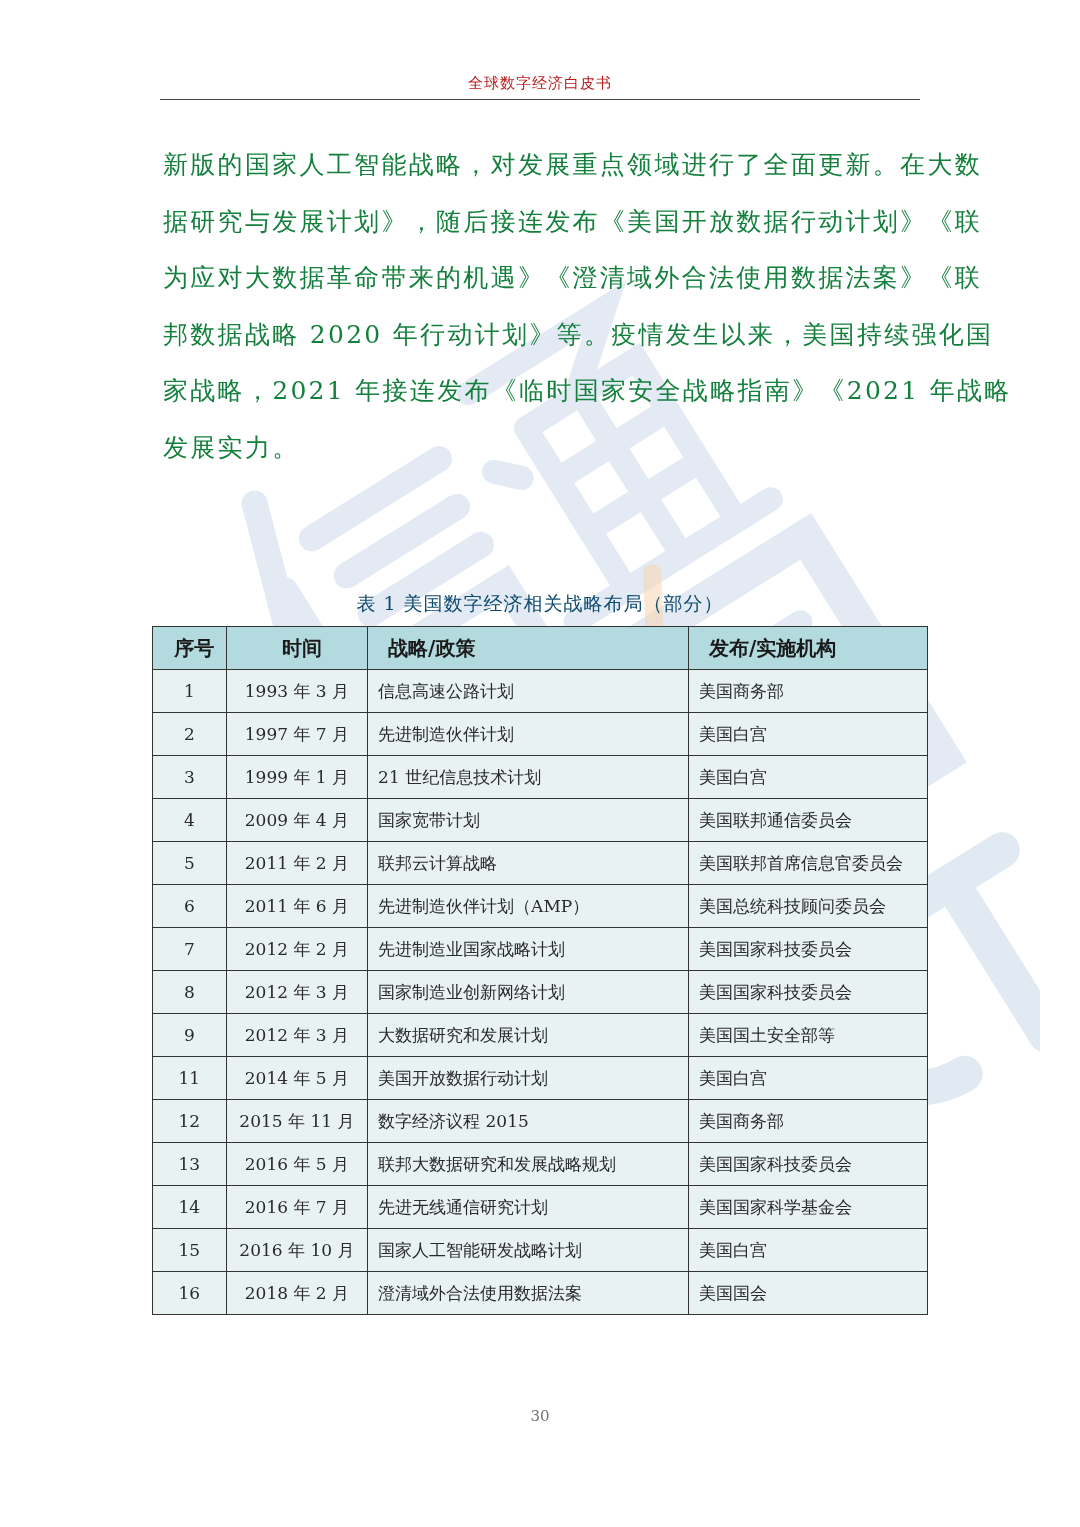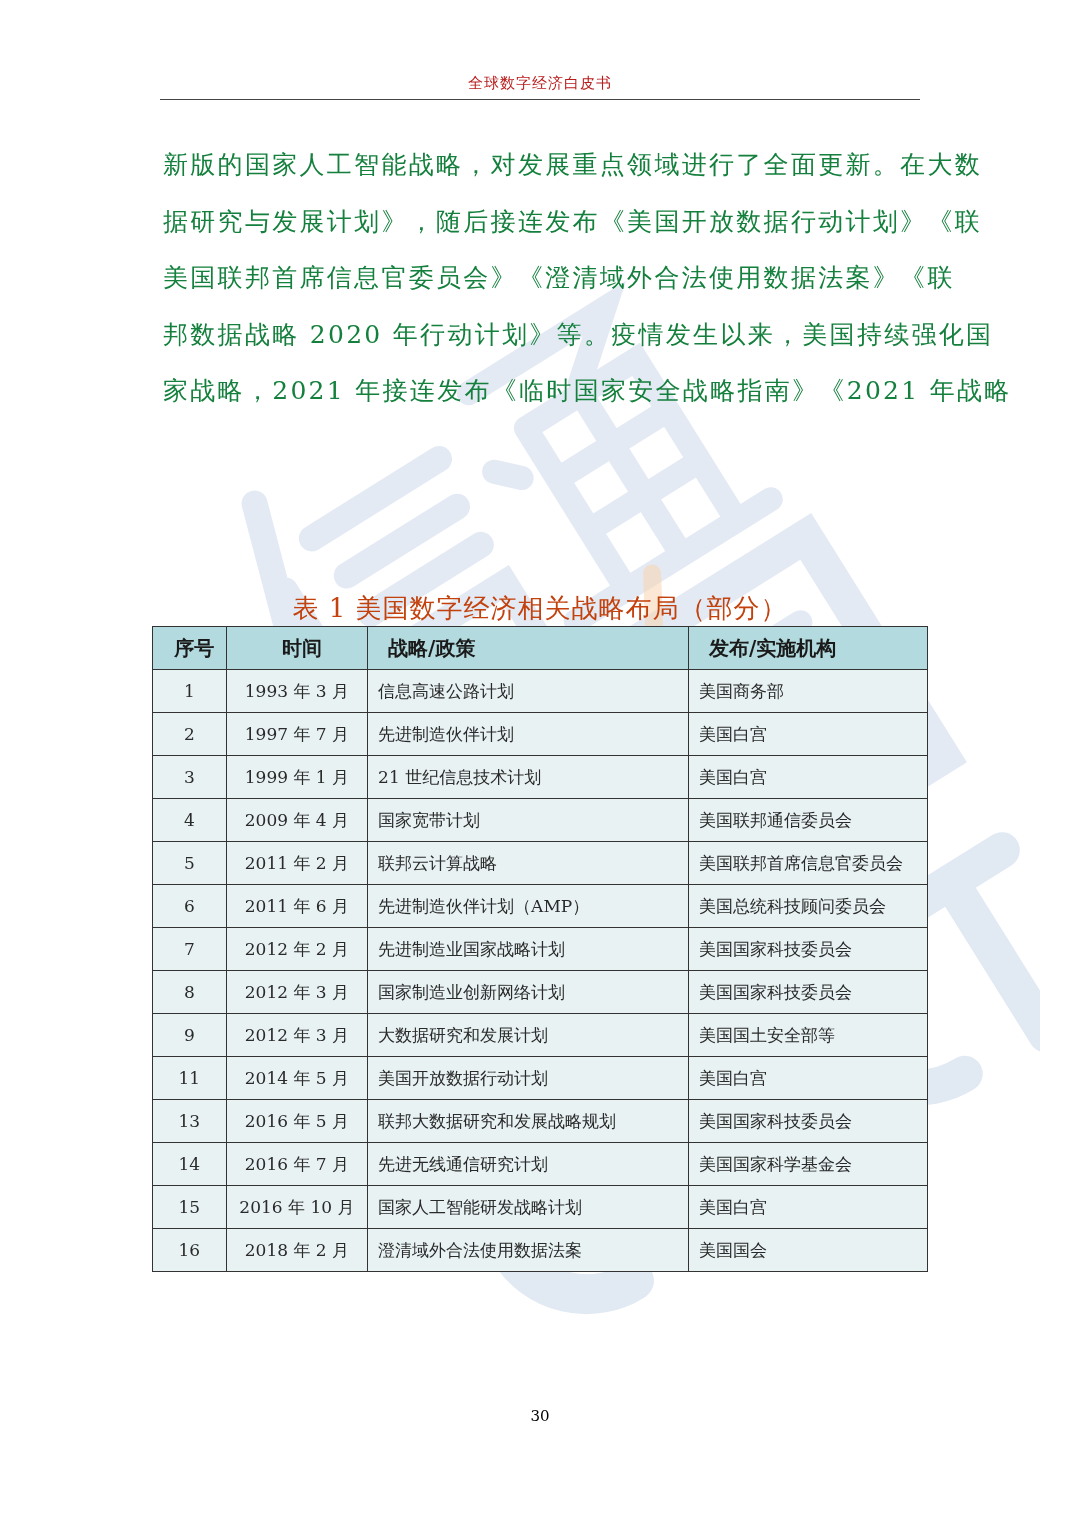--- a/index.html
+++ b/index.html
@@ -52,22 +52,22 @@
     }
     .body-text .line.last {
       text-align-last: left;
     }
     .table-caption {
       position: absolute;
       left: 160px;
       top: 591px;
       width: 760px;
       text-align: center;
-      font-size: 26px;
-      color: #c2410c;
+      font-size: 19px;
+      color: #0c4a6e;
       letter-spacing: 1px;
     }
     table.strategy-table {
       position: absolute;
       left: 152px;
       top: 626px;
       width: 776px;
       border-collapse: collapse;
       font-size: 17px;
       color: #2a2a2a;
@@ -100,21 +100,21 @@
     .col-time { width: 104px; }
     .col-policy { width: 309px; }
     .col-org { width: 230px; }
     .page-number {
       position: absolute;
       left: 0;
       top: 1407px;
       width: 1080px;
       text-align: center;
       font-size: 15px;
-      color: #000000;
+      color: #737373;
     }
     
     .watermark {
       position: absolute;
       left: 140px;
       top: 170px;
       width: 900px;
       height: 1250px;
       pointer-events: none;
       opacity: 0.55;
@@ -149,23 +149,24 @@
     <path d="M420 820 L620 470" stroke="#f2b77a" stroke-width="18" opacity="0.6"></path>
   </g>
 </svg>
 
 <div class="page-header">全球数字经济白皮书</div>
 <div class="header-rule"></div>
 
 <div class="body-text">
   <span class="line">新版的国家人工智能战略，对发展重点领域进行了全面更新。在大数</span>
   <span class="line">据研究与发展计划》，随后接连发布《美国开放数据行动计划》《联</span>
-  <span class="line">美国联邦首席信息官委员会》《澄清域外合法使用数据法案》《联</span>
+  <span class="line">为应对大数据革命带来的机遇》《澄清域外合法使用数据法案》《联</span>
   <span class="line">邦数据战略 2020 年行动计划》等。疫情发生以来，美国持续强化国</span>
   <span class="line">家战略，2021 年接连发布《临时国家安全战略指南》《2021 年战略</span>
+  <span class="line last">发展实力。</span>
 </div>
 
 <div class="table-caption">表 1 美国数字经济相关战略布局（部分）</div>
 
 <table class="strategy-table">
   <colgroup>
     <col class="col-no">
     <col class="col-time">
     <col class="col-policy">
     <col class="col-org">
@@ -233,20 +234,26 @@
       <td>大数据研究和发展计划</td>
       <td>美国国土安全部等</td>
     </tr>
     <tr>
       <td class="c-no">11</td>
       <td class="c-time">2014 年 5 月</td>
       <td>美国开放数据行动计划</td>
       <td>美国白宫</td>
     </tr>
     <tr>
+      <td class="c-no">12</td>
+      <td class="c-time">2015 年 11 月</td>
+      <td>数字经济议程 2015</td>
+      <td>美国商务部</td>
+    </tr>
+    <tr>
       <td class="c-no">13</td>
       <td class="c-time">2016 年 5 月</td>
       <td>联邦大数据研究和发展战略规划</td>
       <td>美国国家科技委员会</td>
     </tr>
     <tr>
       <td class="c-no">14</td>
       <td class="c-time">2016 年 7 月</td>
       <td>先进无线通信研究计划</td>
       <td>美国国家科学基金会</td>

